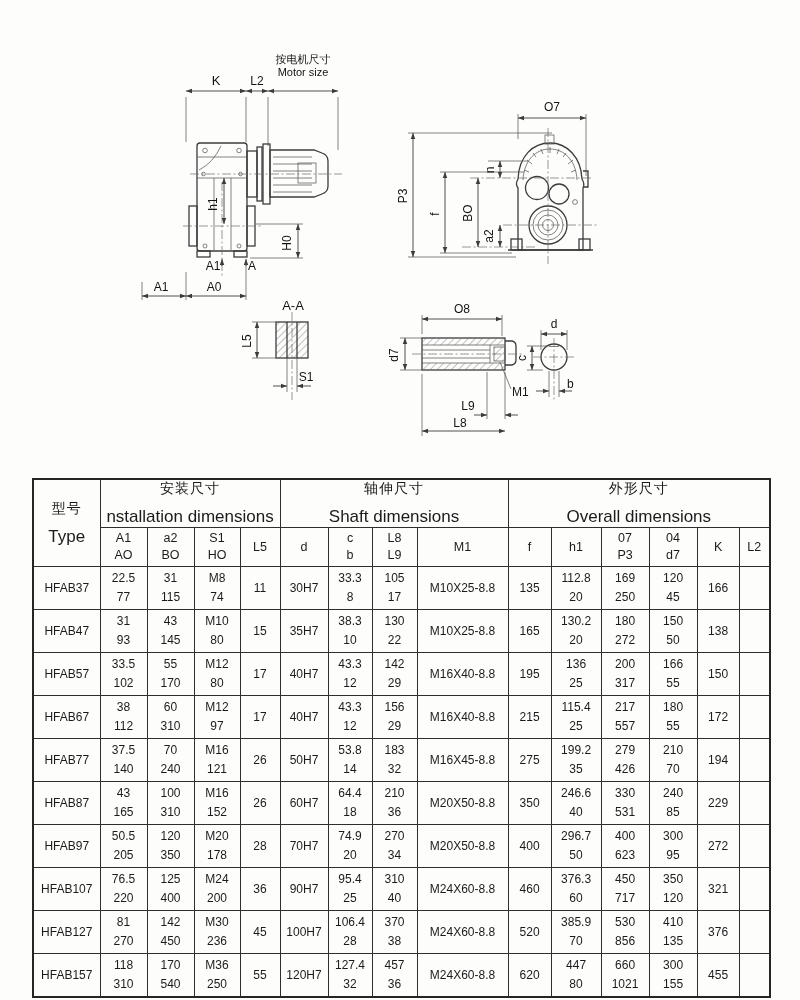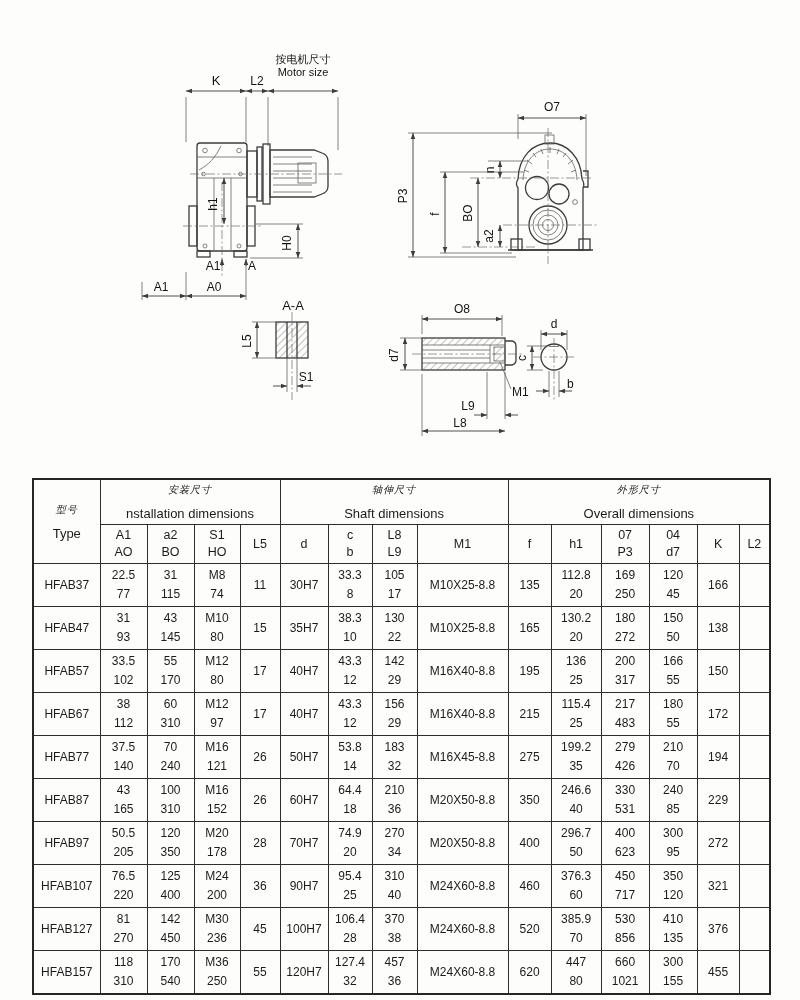--- a/index.html
+++ b/index.html
@@ -13,22 +13,22 @@
   .outline-r{stroke:#3c3c3c;stroke-width:1.3;}
   .thin{stroke:#5a5a5a;stroke-width:.75;fill:none;}
   .thin-r{stroke:#5a5a5a;stroke-width:.75;}
   .center{stroke:#6a6a6a;stroke-width:.7;stroke-dasharray:9 2.5 2 2.5;fill:none;}
   .dim{stroke:#3c3c3c;stroke-width:.9;}
   table.spec{position:absolute;left:32px;top:478px;width:738px;border-collapse:collapse;table-layout:fixed;color:#1b1b1b;border:2px solid #262626;}
   table.spec th,table.spec td{border:1px solid #2e2e2e;padding:0;text-align:center;vertical-align:middle;font-weight:400;}
   tr.group-row th{height:44px;}
   tr.sub-row th{height:38px;font-size:12.5px;line-height:1.35;}
   table.spec td{height:42px;font-size:12px;line-height:1.5;}
-  .cn{font-size:10px;letter-spacing:1px;font-style:italic;}
-  .en{font-size:13px;margin-top:9px;}
+  .cn{font-size:14px;letter-spacing:1px;}
+  .en{font-size:17px;margin-top:9px;}
   td .line{line-height:19px;}
 </style>
 </head>
 <body>
 
 <div class="page">
 
 <svg class="drawings" width="800" height="470" viewBox="0 0 800 470">
   <defs>
     <marker id="arr" viewBox="0 0 10 10" refX="9" refY="5" markerWidth="7.5" markerHeight="7.5" orient="auto-start-reverse">
@@ -471,21 +471,21 @@
             <div class="line">29</div>
           </td>
           <td>M16X40-8.8</td>
           <td>215</td>
           <td>
             <div class="line">115.4</div>
             <div class="line">25</div>
           </td>
           <td>
             <div class="line">217</div>
-            <div class="line">483</div>
+            <div class="line">557</div>
           </td>
           <td>
             <div class="line">180</div>
             <div class="line">55</div>
           </td>
           <td>172</td>
           <td></td>
         </tr>
         <tr>
           <td>HFAB77</td>

